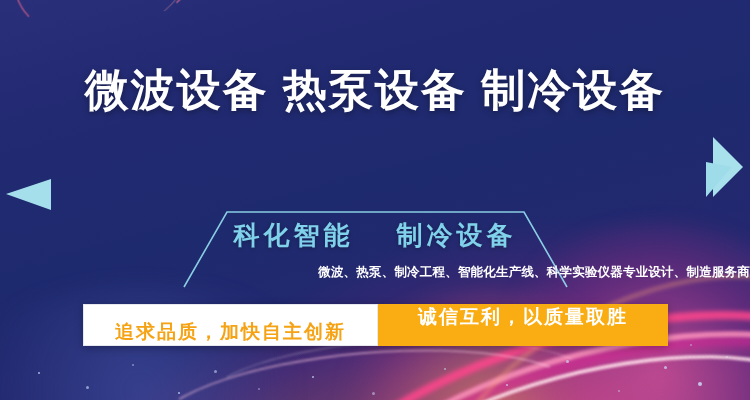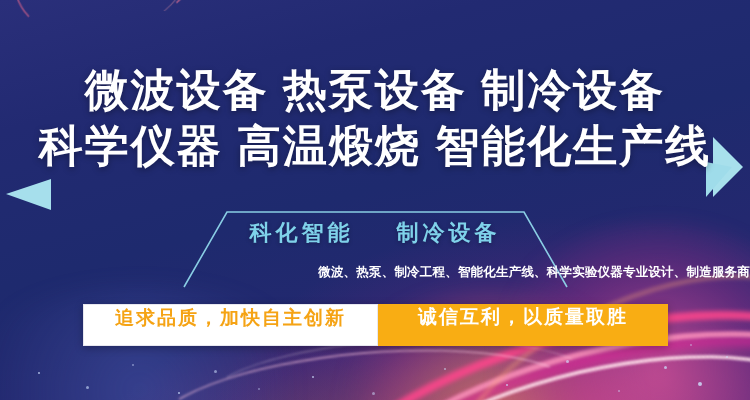--- a/index.html
+++ b/index.html
@@ -61,30 +61,30 @@
 
   
   .headline{position:absolute;left:0;right:0;top:62px;text-align:center;}
   .hl-line{color:#ffffff;font-weight:bold;font-size:44px;line-height:56px;letter-spacing:2px;
      text-shadow:0 2px 6px rgba(0,0,0,.35);white-space:nowrap;}
 
   
   .frame{position:absolute;left:183px;top:210px;width:385px;height:78px;}
   .frame svg{display:block;}
   .sub-row{position:absolute;left:0;right:0;top:218px;text-align:center;white-space:nowrap;}
-  .sub-a,.sub-b{display:inline-block;color:#7fd2ea;font-size:22px;font-weight:bold;letter-spacing:4px;
+  .sub-a,.sub-b{display:inline-block;color:#7fd2ea;font-size:26px;font-weight:bold;letter-spacing:4px;
      text-shadow:0 1px 4px rgba(0,0,0,.3);}
   .sub-gap{display:inline-block;width:34px;}
   .tagline{position:absolute;left:12px;right:0;top:264px;text-align:right;white-space:nowrap;
      color:#ffffff;font-size:12.5px;font-weight:bold;letter-spacing:.2px;}
 
   
   .slogans{position:absolute;left:83px;top:304px;width:585px;height:42px;display:flex;
      box-shadow:0 2px 8px rgba(0,0,0,.28);}
-  .slogan-left{flex:0 0 295px;background:#ffffff;display:flex;align-items:flex-start;justify-content:center;
+  .slogan-left{flex:0 0 295px;background:#ffffff;display:flex;align-items:flex-end;justify-content:center;
      border:1px solid #e7e7ef;box-sizing:border-box;}
   .slogan-left span{color:#f5a314;font-size:19px;font-weight:bold;letter-spacing:2px;white-space:nowrap;}
   .slogan-right{flex:1 1 auto;background:#f9ad13;display:flex;justify-content:center;}
   .slogan-right span{color:#ffffff;font-size:19px;font-weight:bold;letter-spacing:2px;white-space:nowrap;}
 </style>
 </head>
 <body>
 
 <div id="banner">
 
@@ -125,21 +125,20 @@
   </div>
 
   <div class="layer">
     <span class="tri-left-i"></span>
     <span class="tri-right"></span>
     <span class="tri-right2"></span>
   </div>
 
   <div class="headline">
     <div class="hl-line">微波设备  热泵设备  制冷设备</div>
-    <div class="hl-line">科学仪器  高温煅烧  智能化生产线</div>
   </div>
 
   <div class="frame">
     <svg width="385" height="78" viewBox="0 0 385 78" fill="none">
       <path d="M1 77 L44 2 L341 2 L384 77" stroke="#8fd6ea" stroke-width="1.6" fill="none" opacity="0.95"></path>
     </svg>
   </div>
 
   <div class="sub-row">
     <span class="sub-a">科化智能</span>

